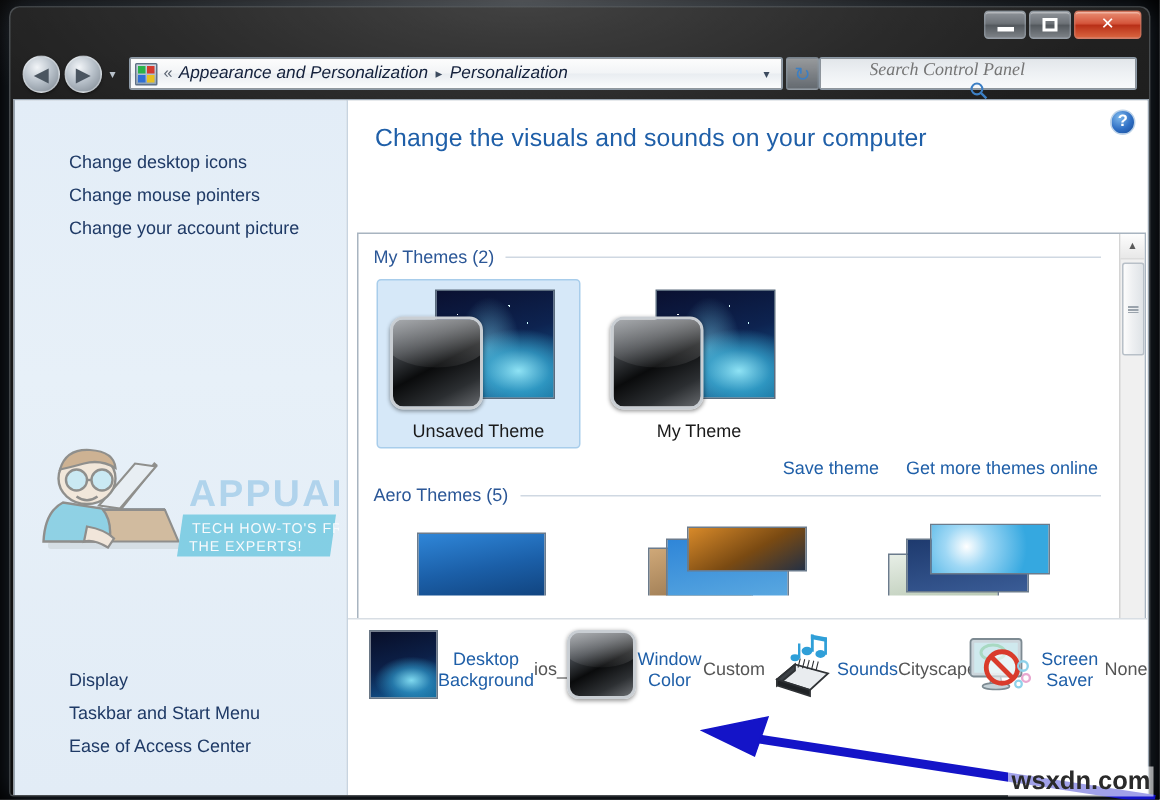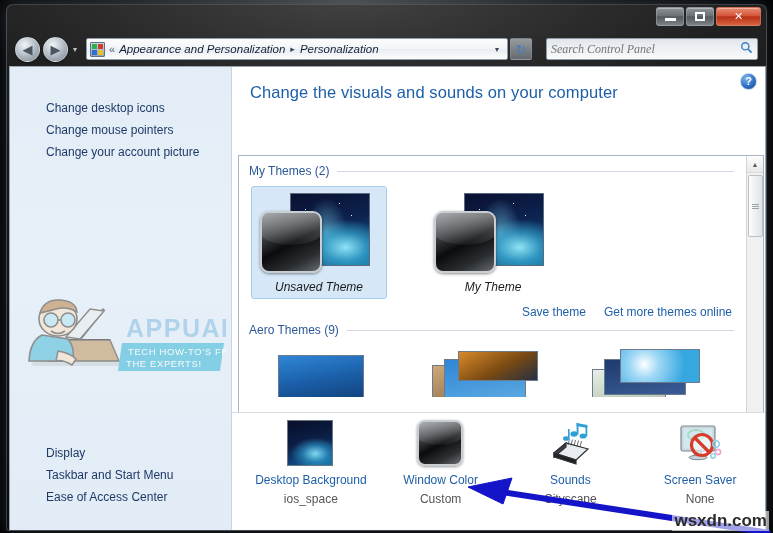--- a/index.html
+++ b/index.html
@@ -104,24 +104,24 @@
     color: #3b4a5e; font-size: 8px;
   }
   #refreshbtn {
     width: 22px; height: 22px; margin-left: 2px;
     display: flex; align-items: center; justify-content: center;
     color: #3c7fc4; font-size: 13px;
     border: 1px solid rgba(140,155,170,.45); border-radius: 2px;
     background: linear-gradient(180deg, rgba(240,245,250,.55), rgba(190,205,220,.4));
   }
   #searchbox {
-    width: 212px; height: 22px; margin-left: 14px;
+    width: 212px; height: 22px; margin-left: 0;
     background: linear-gradient(180deg,#e2e6ea 0%, #eef1f4 50%, #f8fafb 100%);
     border: 1px solid #8e9ba8; border-radius: 2px;
-    display: flex; align-items: center; padding: 0 4px;
+    display: flex; align-items: center; padding: 0 16px; flex-direction: column;
   }
   #searchinput {
     flex: 1; border: 0; background: transparent; outline: none;
     font-family: "Liberation Serif", serif;
     font-style: italic; font-size: 12px; color: #6d7680;
   }
   #searchicon { color: #3c7fc4; font-size: 12px; }
 
   
   #client {
@@ -199,21 +199,21 @@
     position: absolute; left: 0; top: 0; right: 17px; bottom: 0;
     padding: 8px 0 0 10px;
   }
   .grouphdr {
     display: flex; align-items: center; gap: 8px;
     padding-right: 12px; margin-bottom: 4px;
   }
   .grouphdr .lbl { font-size: 12px; color: #2b5797; white-space: nowrap; }
   .grouphdr .rule { flex: 1; height: 1px; background: #cfd8e2; }
 
-  .themerow { display: flex; gap: 38px; padding: 4px 0 0 2px; font-style: italic; }
+  .themerow { display: flex; gap: 11px; padding: 4px 0 0 2px; }
   .themeitem {
     width: 136px; padding: 6px 4px 4px 4px;
     display: flex; flex-direction: column; align-items: center;
     border: 1px solid transparent; border-radius: 3px;
   }
   .themeitem.selected {
     background: #d6e8f8;
     border-color: #a8cdeb;
   }
   .thumbwrap { position: relative; width: 118px; height: 82px; }
@@ -300,21 +300,21 @@
 
   
   #bottombar {
     position: absolute; left: 0; bottom: 0; width: 100%; height: 118px;
     background: #fff;
     border-top: 1px solid #d8dee4;
     display: flex; align-items: flex-start;
     padding: 6px 0 0 14px;
   }
   .bitem {
-    width: 132px; display: flex; flex-direction: column; align-items: center;
+    width: 132px; display: flex; align-items: center;
     text-decoration: none;
   }
   .bicon { width: 48px; height: 48px; position: relative; }
   .blabel { font-size: 12px; color: #1f5fa8; margin-top: 6px; text-align: center; }
   .bvalue { font-size: 12px; color: #555; margin-top: 5px; text-align: center; }
 
   
   #icon-desktop {
     border: 1px solid #6a7785; width: 46px; height: 46px; margin-top: 1px;
     background:
@@ -465,21 +465,21 @@
               <div class="themename">My Theme</div>
             </div>
           </div>
 
           <div class="themeactions">
             <a href="#">Save theme</a>
             <a href="#">Get more themes online</a>
           </div>
 
           <div class="grouphdr">
-            <span class="lbl">Aero Themes (9)</span>
+            <span class="lbl">Aero Themes (5)</span>
             <span class="rule"></span>
           </div>
 
           <div class="aerorow">
             <div class="aeroitem">
               <div class="aerothumb a1">
                 <div class="w"></div>
               </div>
             </div>
             <div class="aeroitem">

